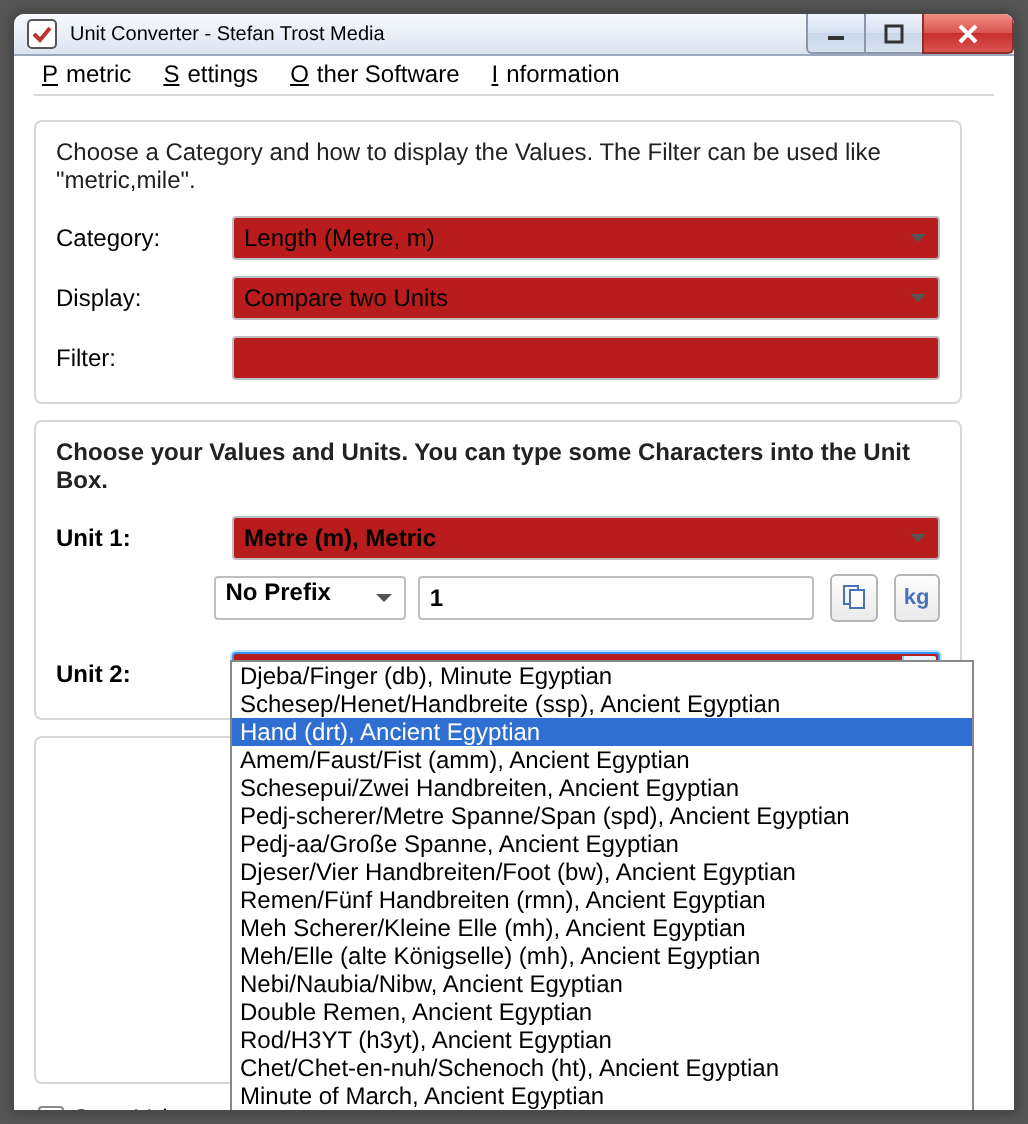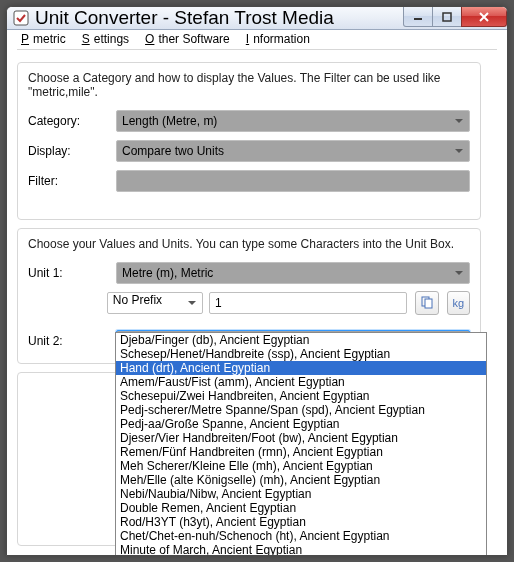--- a/index.html
+++ b/index.html
@@ -30,21 +30,21 @@
     display: flex;
     align-items: center;
     padding: 0 0 0 6px;
   }
   .titlebar .appicon {
     width: 16px; height: 16px;
     margin-right: 6px;
   }
   .titlebar .title {
     flex: 1;
-    font-size: 19px;
+    font-size: 10px;
     color: #000;
   }
   .winbtns { display: flex; height: 100%; align-items:flex-start;}
   .winbtn {
     height: 20px;
     border: 1px solid #8a97ab;
     border-top: none;
     display: flex;
     align-items: center;
     justify-content: center;
@@ -98,21 +98,21 @@
     align-items: center;
     margin-bottom: 6px;
     min-height: 24px;
   }
   .row .lbl { width: 88px; }
   .field {
     flex: 1;
     height: 22px;
     border: 1px solid #bfbfbf;
     border-radius: 2px;
-    background: #a3a3a3;
+    background: #b91c1c;
     padding: 0 18px 0 5px;
     font-size: 12px;
     position: relative;
     display: flex;
     align-items: center;
   }
   .combo::after {
     content: "";
     position: absolute;
     right: 6px; top: 50%;
@@ -280,29 +280,29 @@
         <div class="field combo">
           <span>Length (Metre, m)</span>
         </div>
       </div>
       <div class="row">
         <div class="lbl">Display:</div>
         <div class="field combo">
           <span>Compare two Units</span>
         </div>
       </div>
-      <div class="row" style="margin-bottom:16px">
+      <div class="row" style="margin-bottom:0">
         <div class="lbl">Filter:</div>
         <div class="field">
           <span></span>
         </div>
       </div>
     </div>
 
-    <div class="group" style="position:relative;">
+    <div class="group" style="position:relative;font-weight:bold;">
       <div class="hint">Choose your Values and Units. You can type some Characters into the Unit Box.</div>
 
       <div class="row">
         <div class="lbl">Unit 1:</div>
         <div class="field combo">
           <span>Metre (m), Metric</span>
         </div>
       </div>
 
       <div class="row">
@@ -339,21 +339,21 @@
     </div>
 
     <div class="spacer-block"></div>
 
     <div class="checkbox-row">
       <div class="cb"></div>
       <span>Copy Values</span>
     </div>
 
     <div class="dropdown" id="dropdown" style="top:276px;">
-        <div class="item">Djeba/Finger (db), Ancient Egyptian</div>
+        <div class="item">Djeba/Finger (db), Minute Egyptian</div>
         <div class="item">Schesep/Henet/Handbreite (ssp), Ancient Egyptian</div>
         <div class="item sel">Hand (drt), Ancient Egyptian</div>
         <div class="item">Amem/Faust/Fist (amm), Ancient Egyptian</div>
         <div class="item">Schesepui/Zwei Handbreiten, Ancient Egyptian</div>
         <div class="item">Pedj-scherer/Metre Spanne/Span (spd), Ancient Egyptian</div>
         <div class="item">Pedj-aa/Große Spanne, Ancient Egyptian</div>
         <div class="item">Djeser/Vier Handbreiten/Foot (bw), Ancient Egyptian</div>
         <div class="item">Remen/Fünf Handbreiten (rmn), Ancient Egyptian</div>
         <div class="item">Meh Scherer/Kleine Elle (mh), Ancient Egyptian</div>
         <div class="item">Meh/Elle (alte Königselle) (mh), Ancient Egyptian</div>

